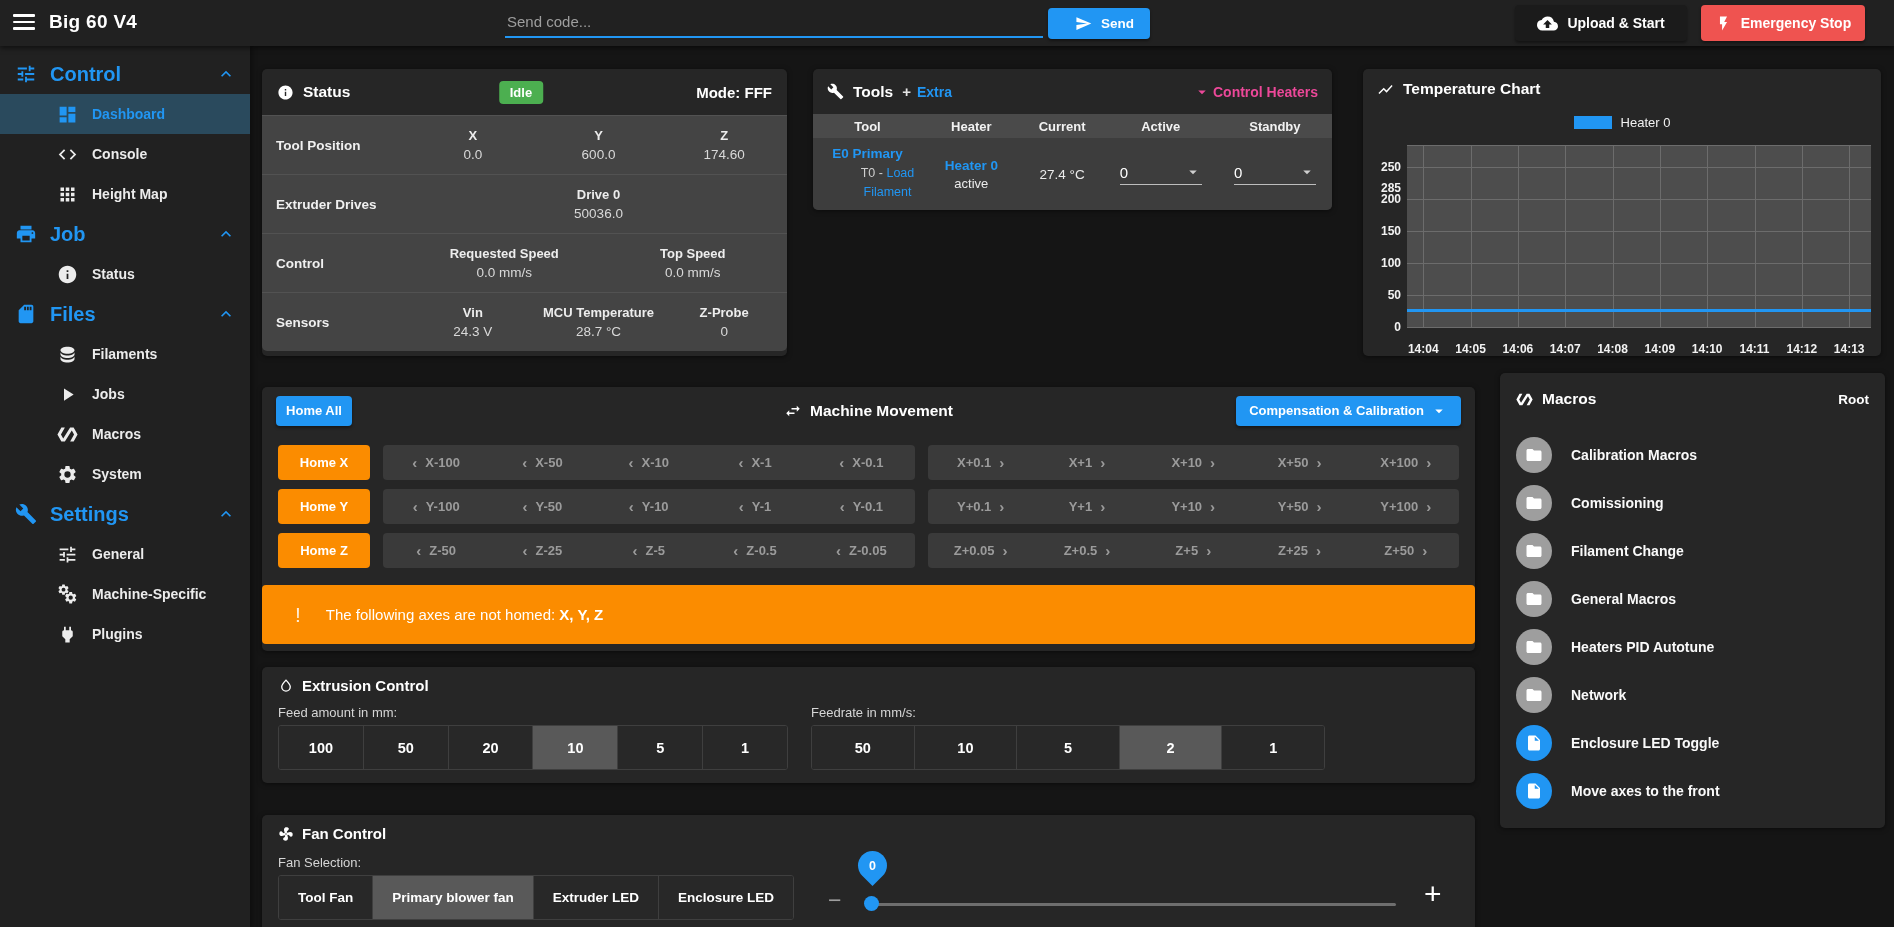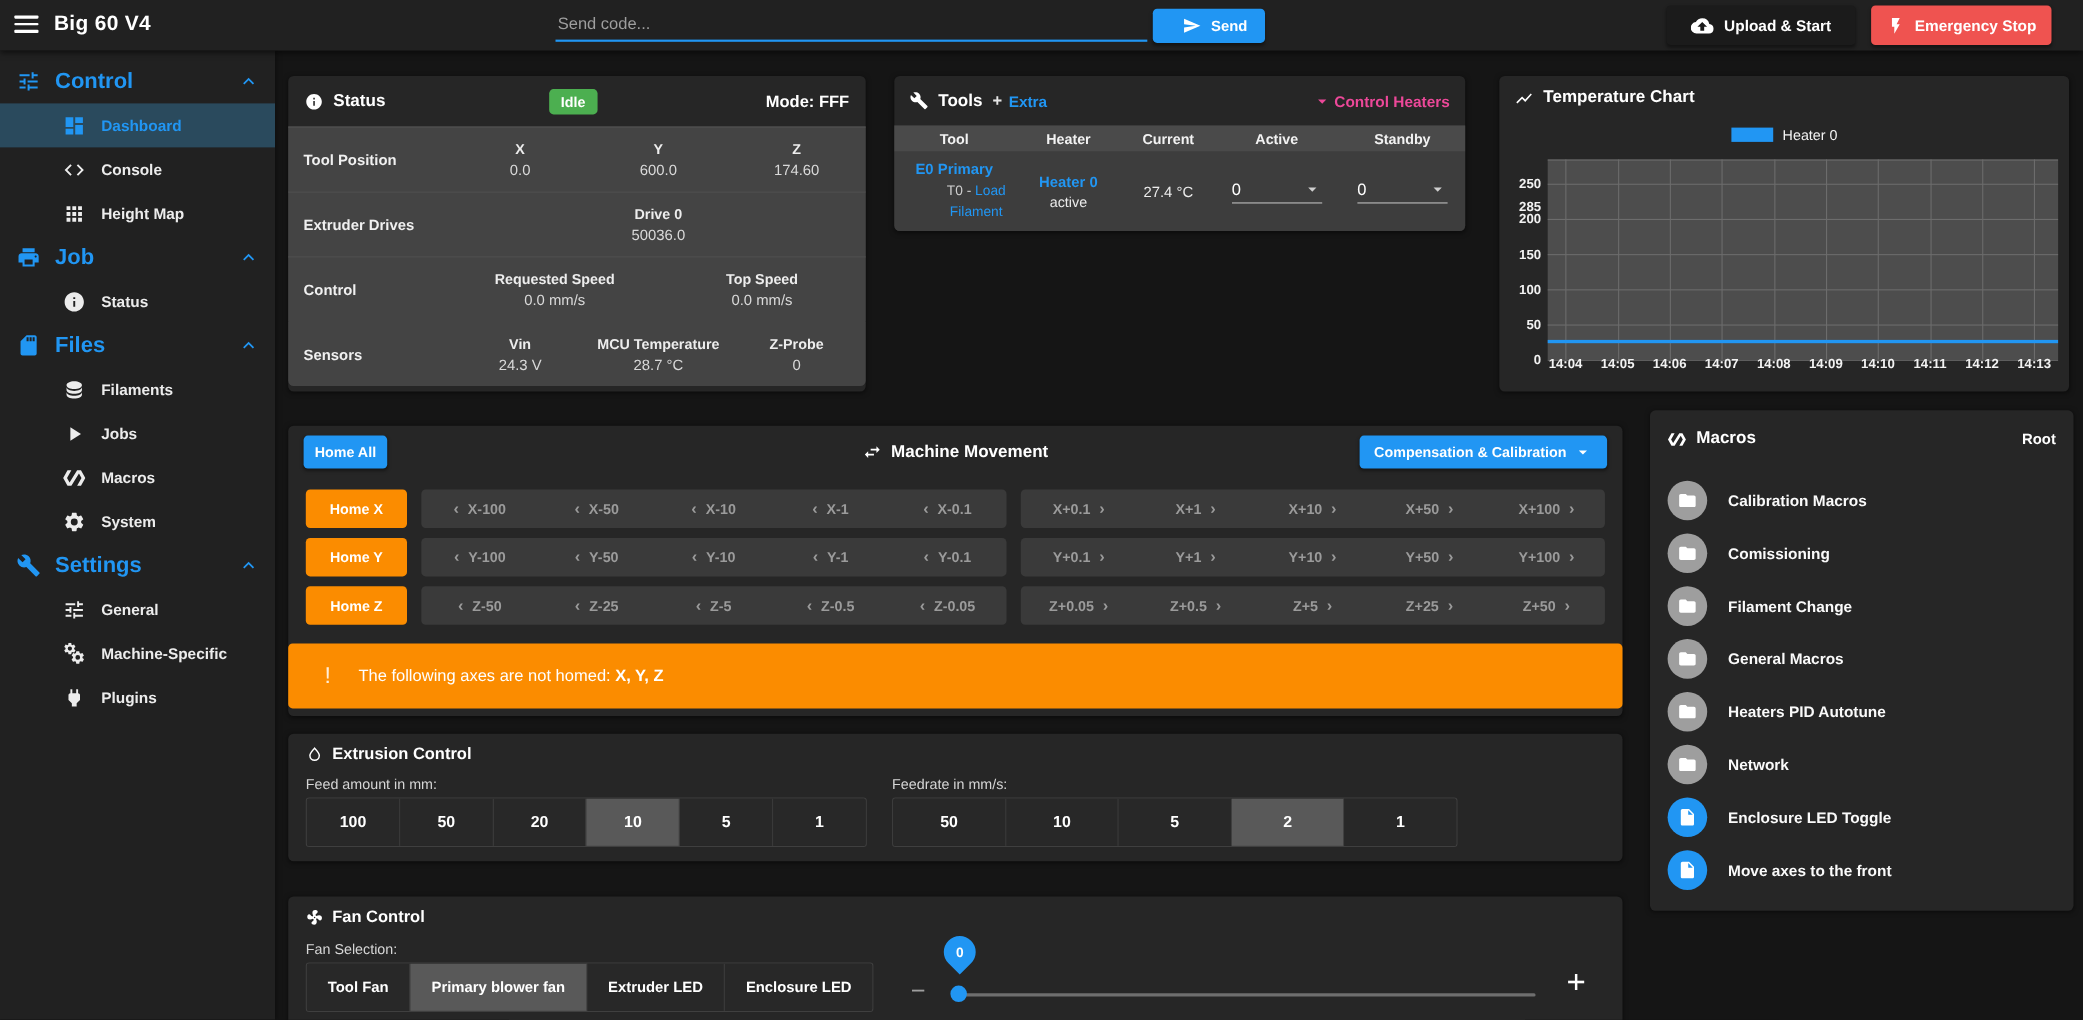--- a/index.html
+++ b/index.html
@@ -94,21 +94,21 @@
   .chart-card .card-head{height:40px;padding:0 14px;}
   .legend{position:absolute;left:0;right:0;top:46px;display:flex;justify-content:center;align-items:center;gap:9px;}
   .legend-swatch{width:38px;height:13px;background:#2196f3;}
   .legend-label{font-size:13px;color:#f2f2f2;}
   .ylabels{position:absolute;left:0;top:76px;width:38px;height:182px;}
   .ylabels div{position:absolute;right:0;transform:translateY(-50%);font-size:12px;font-weight:700;color:#f2f2f2;}
   .plot{position:absolute;left:44px;right:10px;top:76px;height:182px;background:#4d4d4d;}
   .gl-h{position:absolute;left:0;right:0;height:1px;background:#6c6c6c;}
   .gl-v{position:absolute;top:0;bottom:0;width:1px;background:#6c6c6c;}
   .series-line{position:absolute;left:0;right:0;height:3px;background:#2196f3;}
-  .xlabels{position:absolute;left:44px;right:10px;top:255px;height:16px;}
+  .xlabels{position:absolute;left:44px;right:10px;top:273px;height:16px;}
   .xlabels div{position:absolute;transform:translateX(-50%);font-size:12px;font-weight:700;color:#f2f2f2;}
 
   
   .move-card{left:262px;top:387px;width:1213px;height:264px;}
   .move-head{position:absolute;left:0;right:0;top:8px;height:31px;display:flex;align-items:center;padding:0 14px;}
   .homeall-btn{width:76px;height:30px;background:#2196f3;border:none;border-radius:4px;color:#fff;
     font-family:"Liberation Sans",sans-serif;font-size:13px;font-weight:700;cursor:pointer;box-shadow:0 2px 3px rgba(0,0,0,.4);}
   .move-title{position:absolute;left:0;right:0;display:flex;justify-content:center;align-items:center;gap:8px;pointer-events:none;}
   .move-title .mi{width:18px;height:18px;}
   .move-title span.t{font-size:15.5px;font-weight:700;}

